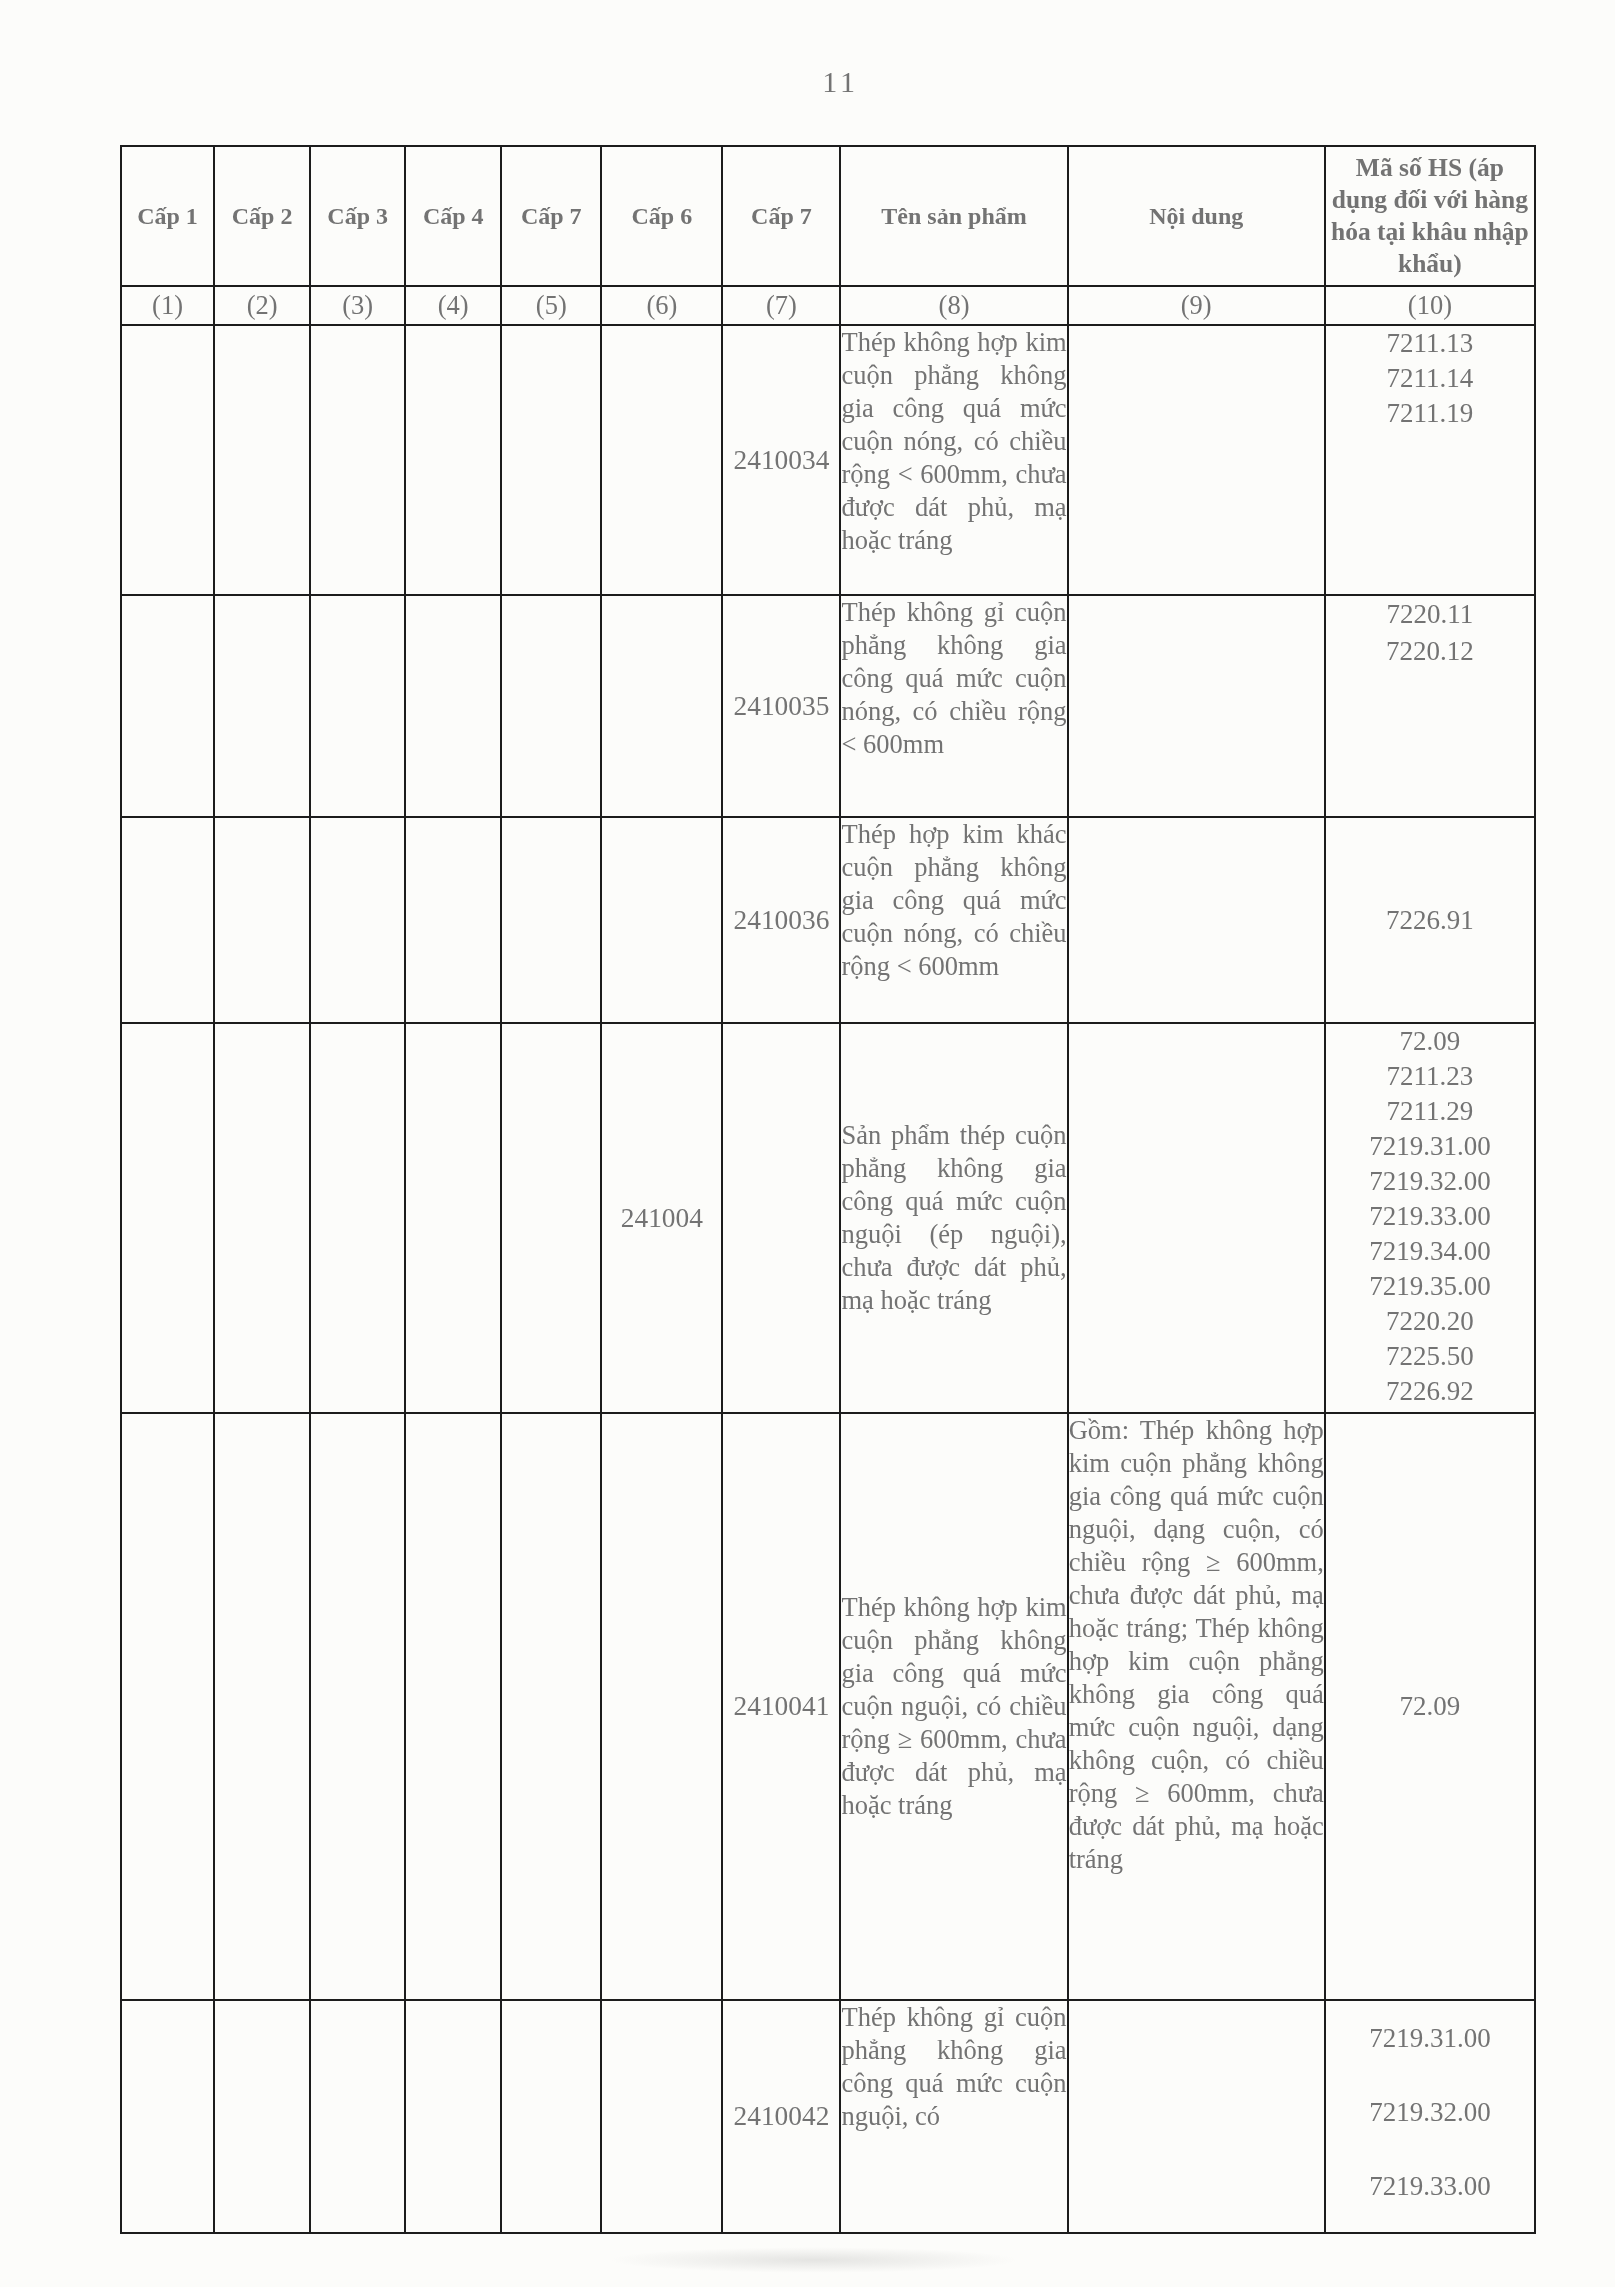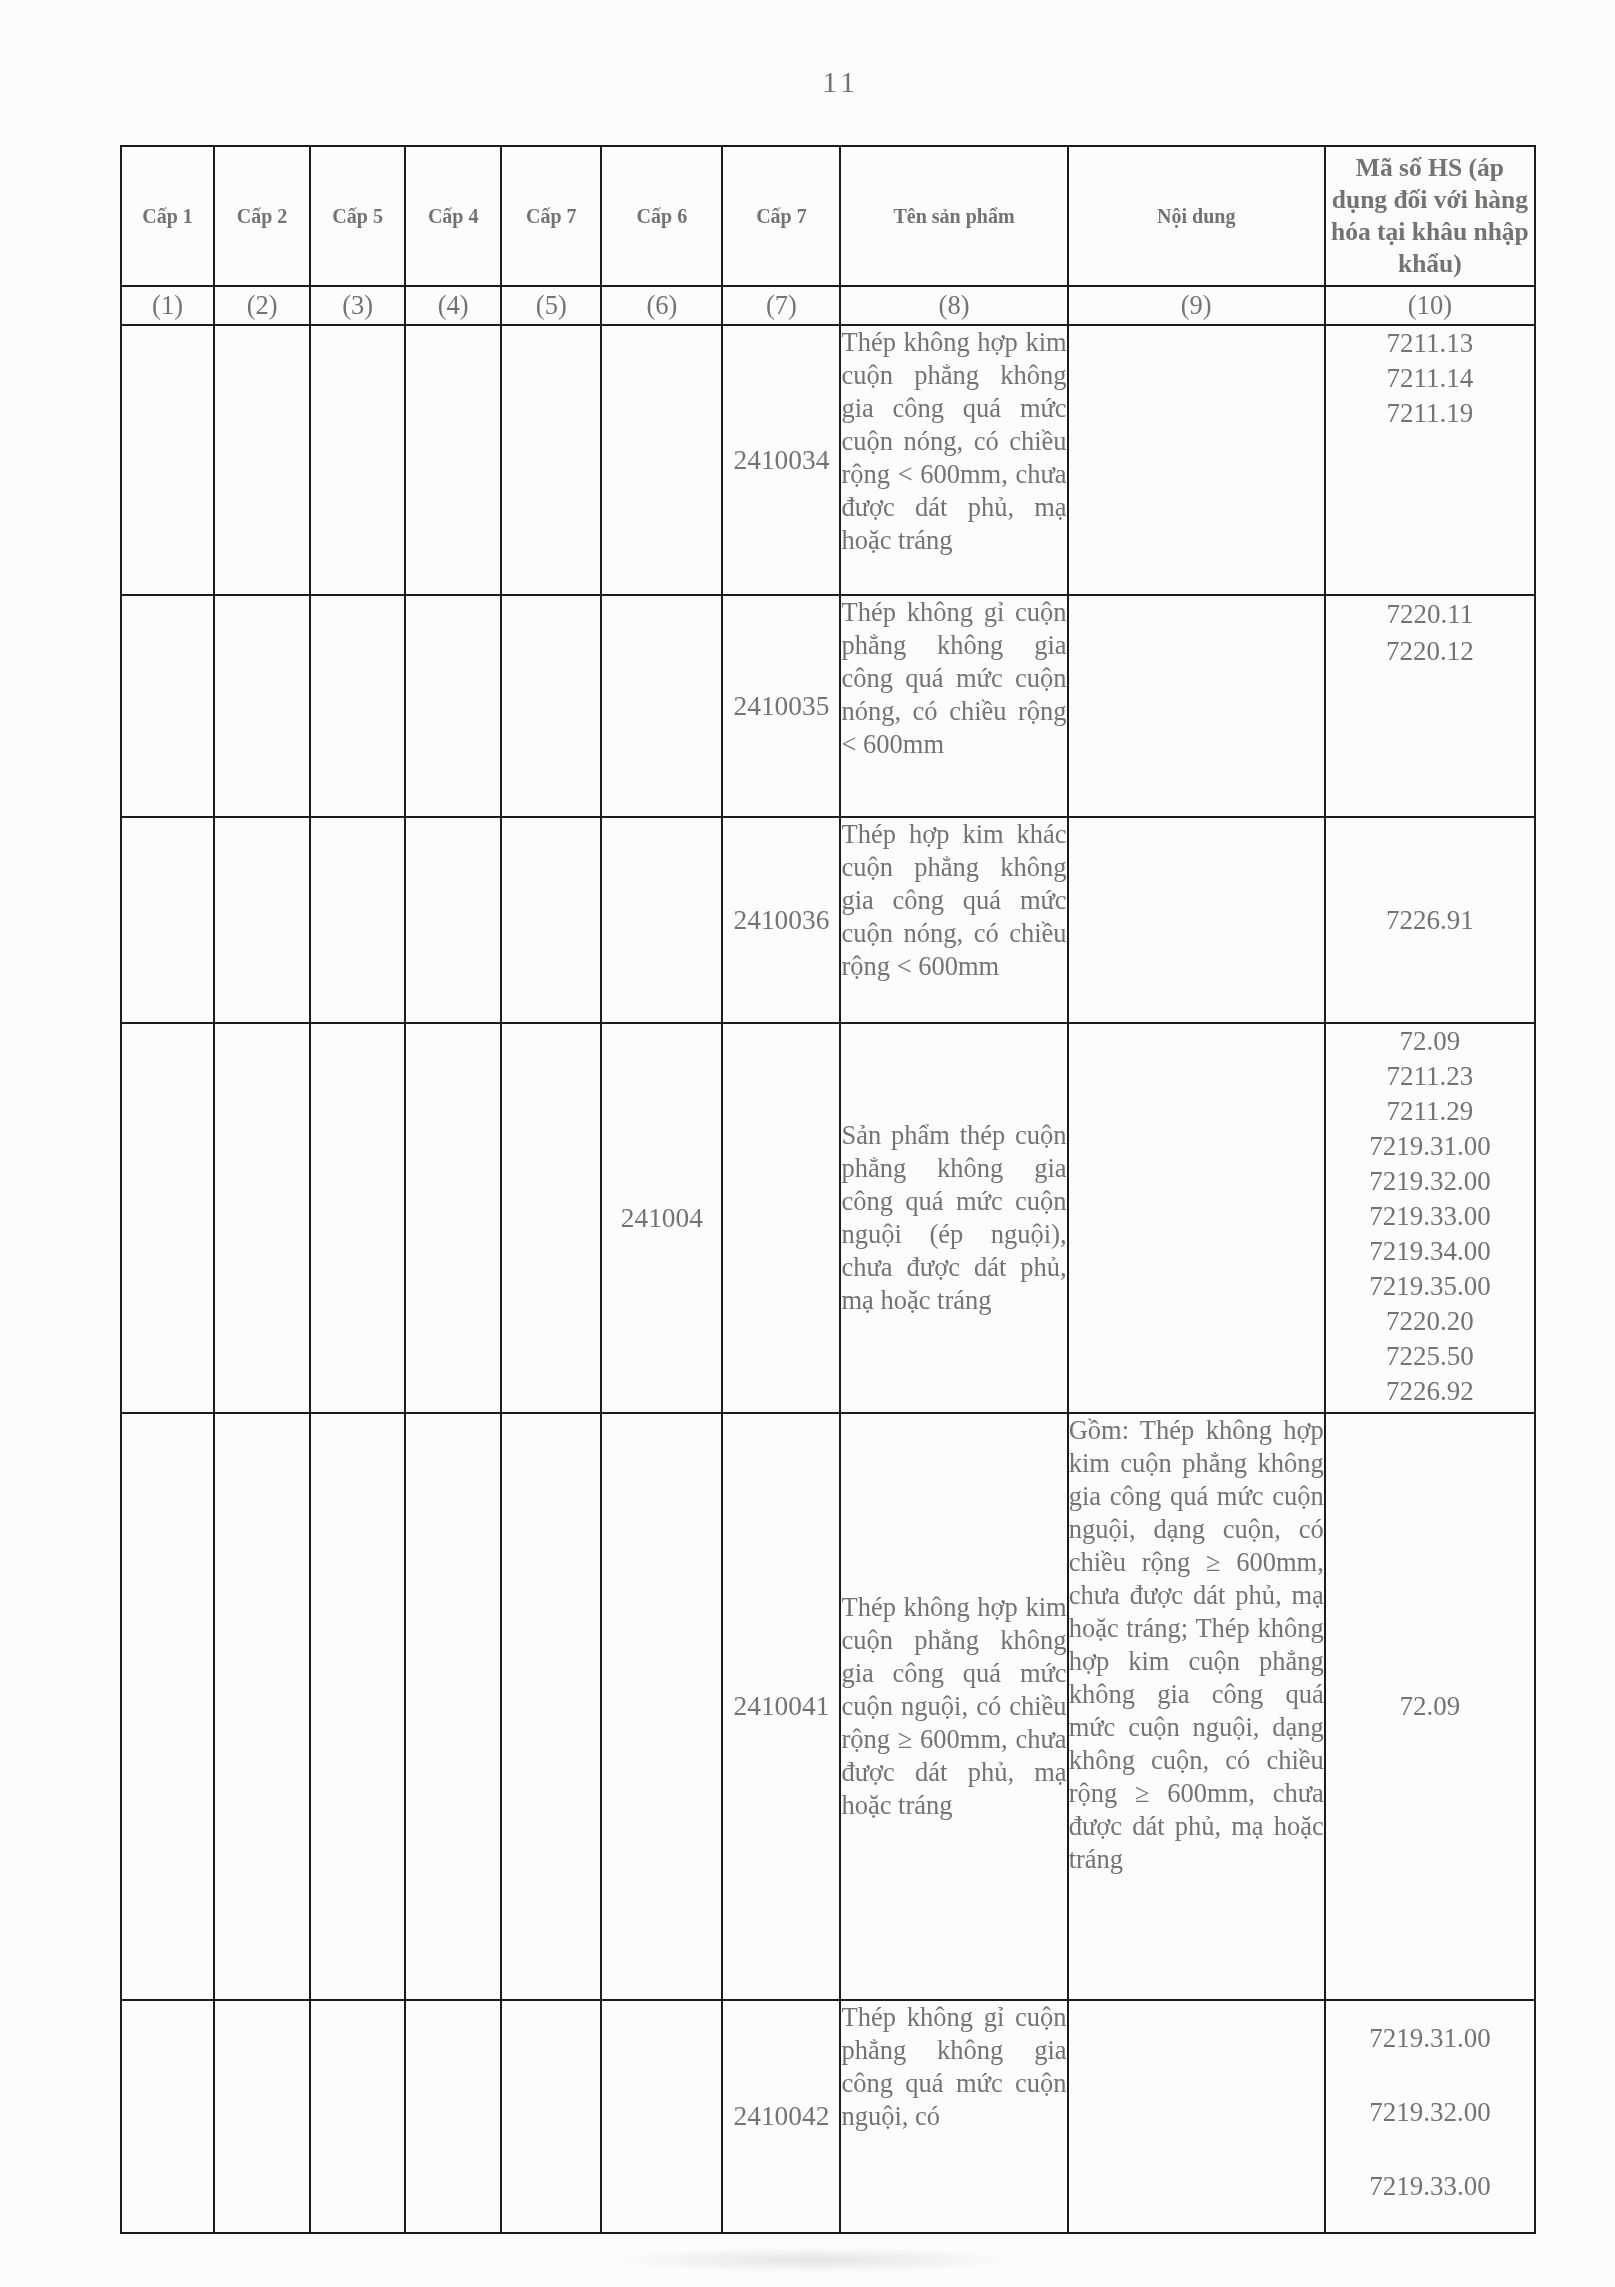--- a/index.html
+++ b/index.html
@@ -36,21 +36,21 @@
   tr.hdr-row   { height:140px; }
   tr.num-row   { height:39px;  }
   tr.row-1     { height:270px; }
   tr.row-2     { height:222px; }
   tr.row-3     { height:206px; }
   tr.row-4     { height:390px; }
   tr.row-5     { height:587px; }
   tr.row-6     { height:233px; }
 
   .hdr-row th {
-    font-size:20px; font-weight:bold; text-align:center; vertical-align:middle;
+    font-size:24px; font-weight:bold; text-align:center; vertical-align:middle;
     border-bottom:2.9px double #1c1c1c;
   }
   .hdr-row th.hs-hdr { font-size:25.5px; line-height:32px; padding:2px 2px; }
   .num-row td {
     font-size:26.5px; text-align:center; vertical-align:middle; font-weight:normal;
     border-bottom:2.9px solid #1c1c1c;
   }
   .code-cell {      
     font-size:27.4px; text-align:center; vertical-align:middle;
   }
@@ -94,21 +94,21 @@
         <col class="c7">
         <col class="c8">
         <col class="c9">
         <col class="c10">
     </colgroup>
 
     <tbody>
         <tr class="hdr-row">
       <th>Cấp 1</th>
       <th>Cấp 2</th>
-      <th>Cấp 5</th>
+      <th>Cấp 3</th>
       <th>Cấp 4</th>
       <th>Cấp 7</th>
       <th>Cấp 6</th>
       <th>Cấp 7</th>
       <th>Tên sản phẩm</th>
       <th>Nội dung</th>
       <th class="hs-hdr">Mã số HS (áp dụng đối với hàng hóa tại khâu nhập khẩu)</th>
     </tr>
 
     <tr class="num-row">

